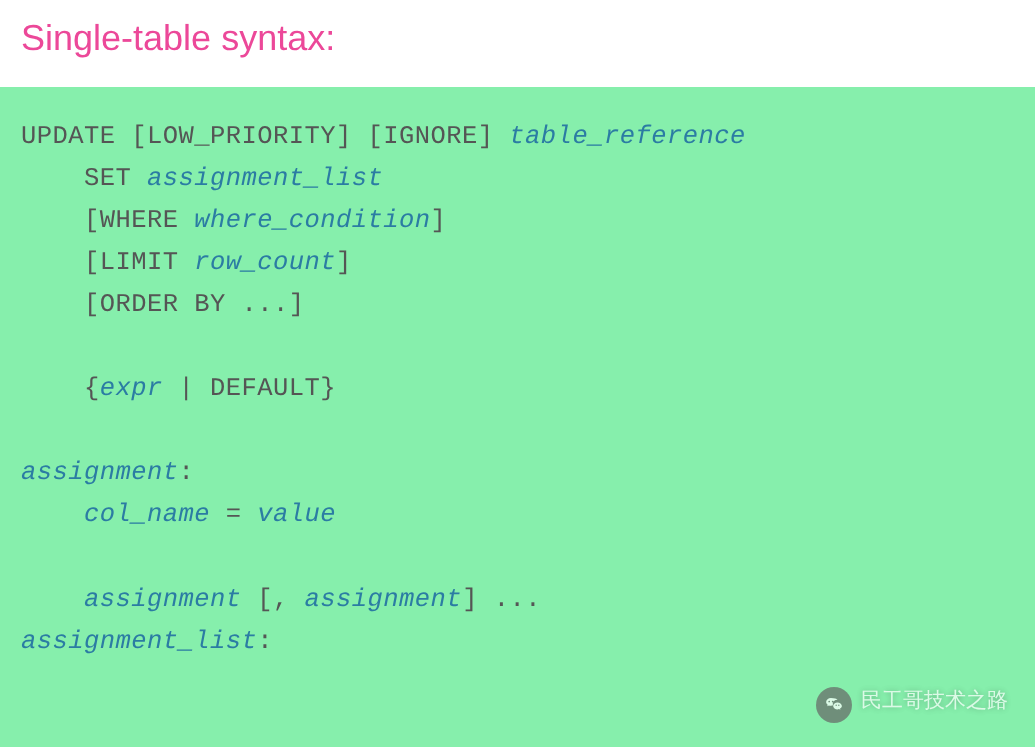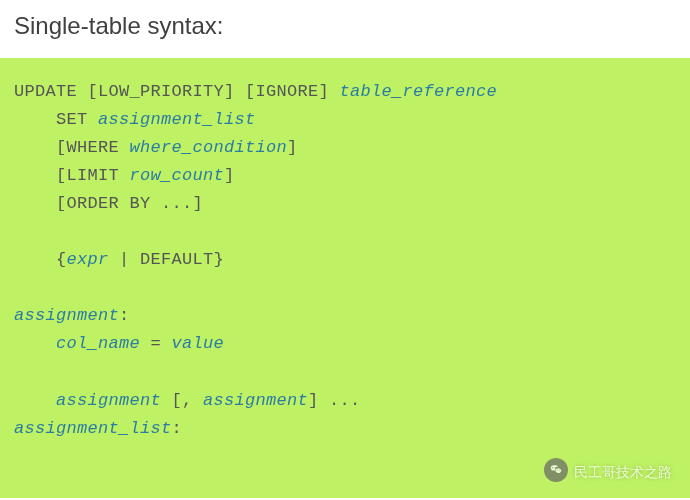--- a/index.html
+++ b/index.html
@@ -11,25 +11,25 @@
       width: 690px;
       height: 500px;
       background: #fff;
       font-family: sans-serif;
       position: relative;
       overflow: hidden;
     }
     .title {
       font-size: 24px;
       font-weight: 400;
-      color: #404040;
+      color: #ec4899;
       padding: 12px 14px 18px 14px;
     }
     .code-block {
-      background: #bef264;
+      background: #86efac;
       padding: 20px 14px 14px 14px;
       font-family: "Courier New", Courier, monospace;
       font-size: 17px;
       line-height: 1.65;
       color: #444;
       letter-spacing: 0.3px;
       min-height: 440px;
     }
     .code-line {
       white-space: pre;
@@ -39,21 +39,21 @@
     }
     .ident {
       color: #2b7ca3;
       font-style: italic;
     }
     .attribution {
       position: absolute;
       bottom: 18px;
       right: 18px;
       display: flex;
-      align-items: flex-end;
+      align-items: flex-start;
       gap: 6px;
       opacity: 0.7;
     }
     .attr-icon {
       width: 24px;
       height: 24px;
       border-radius: 50%;
       background: #666;
       display: flex;
       align-items: center;

